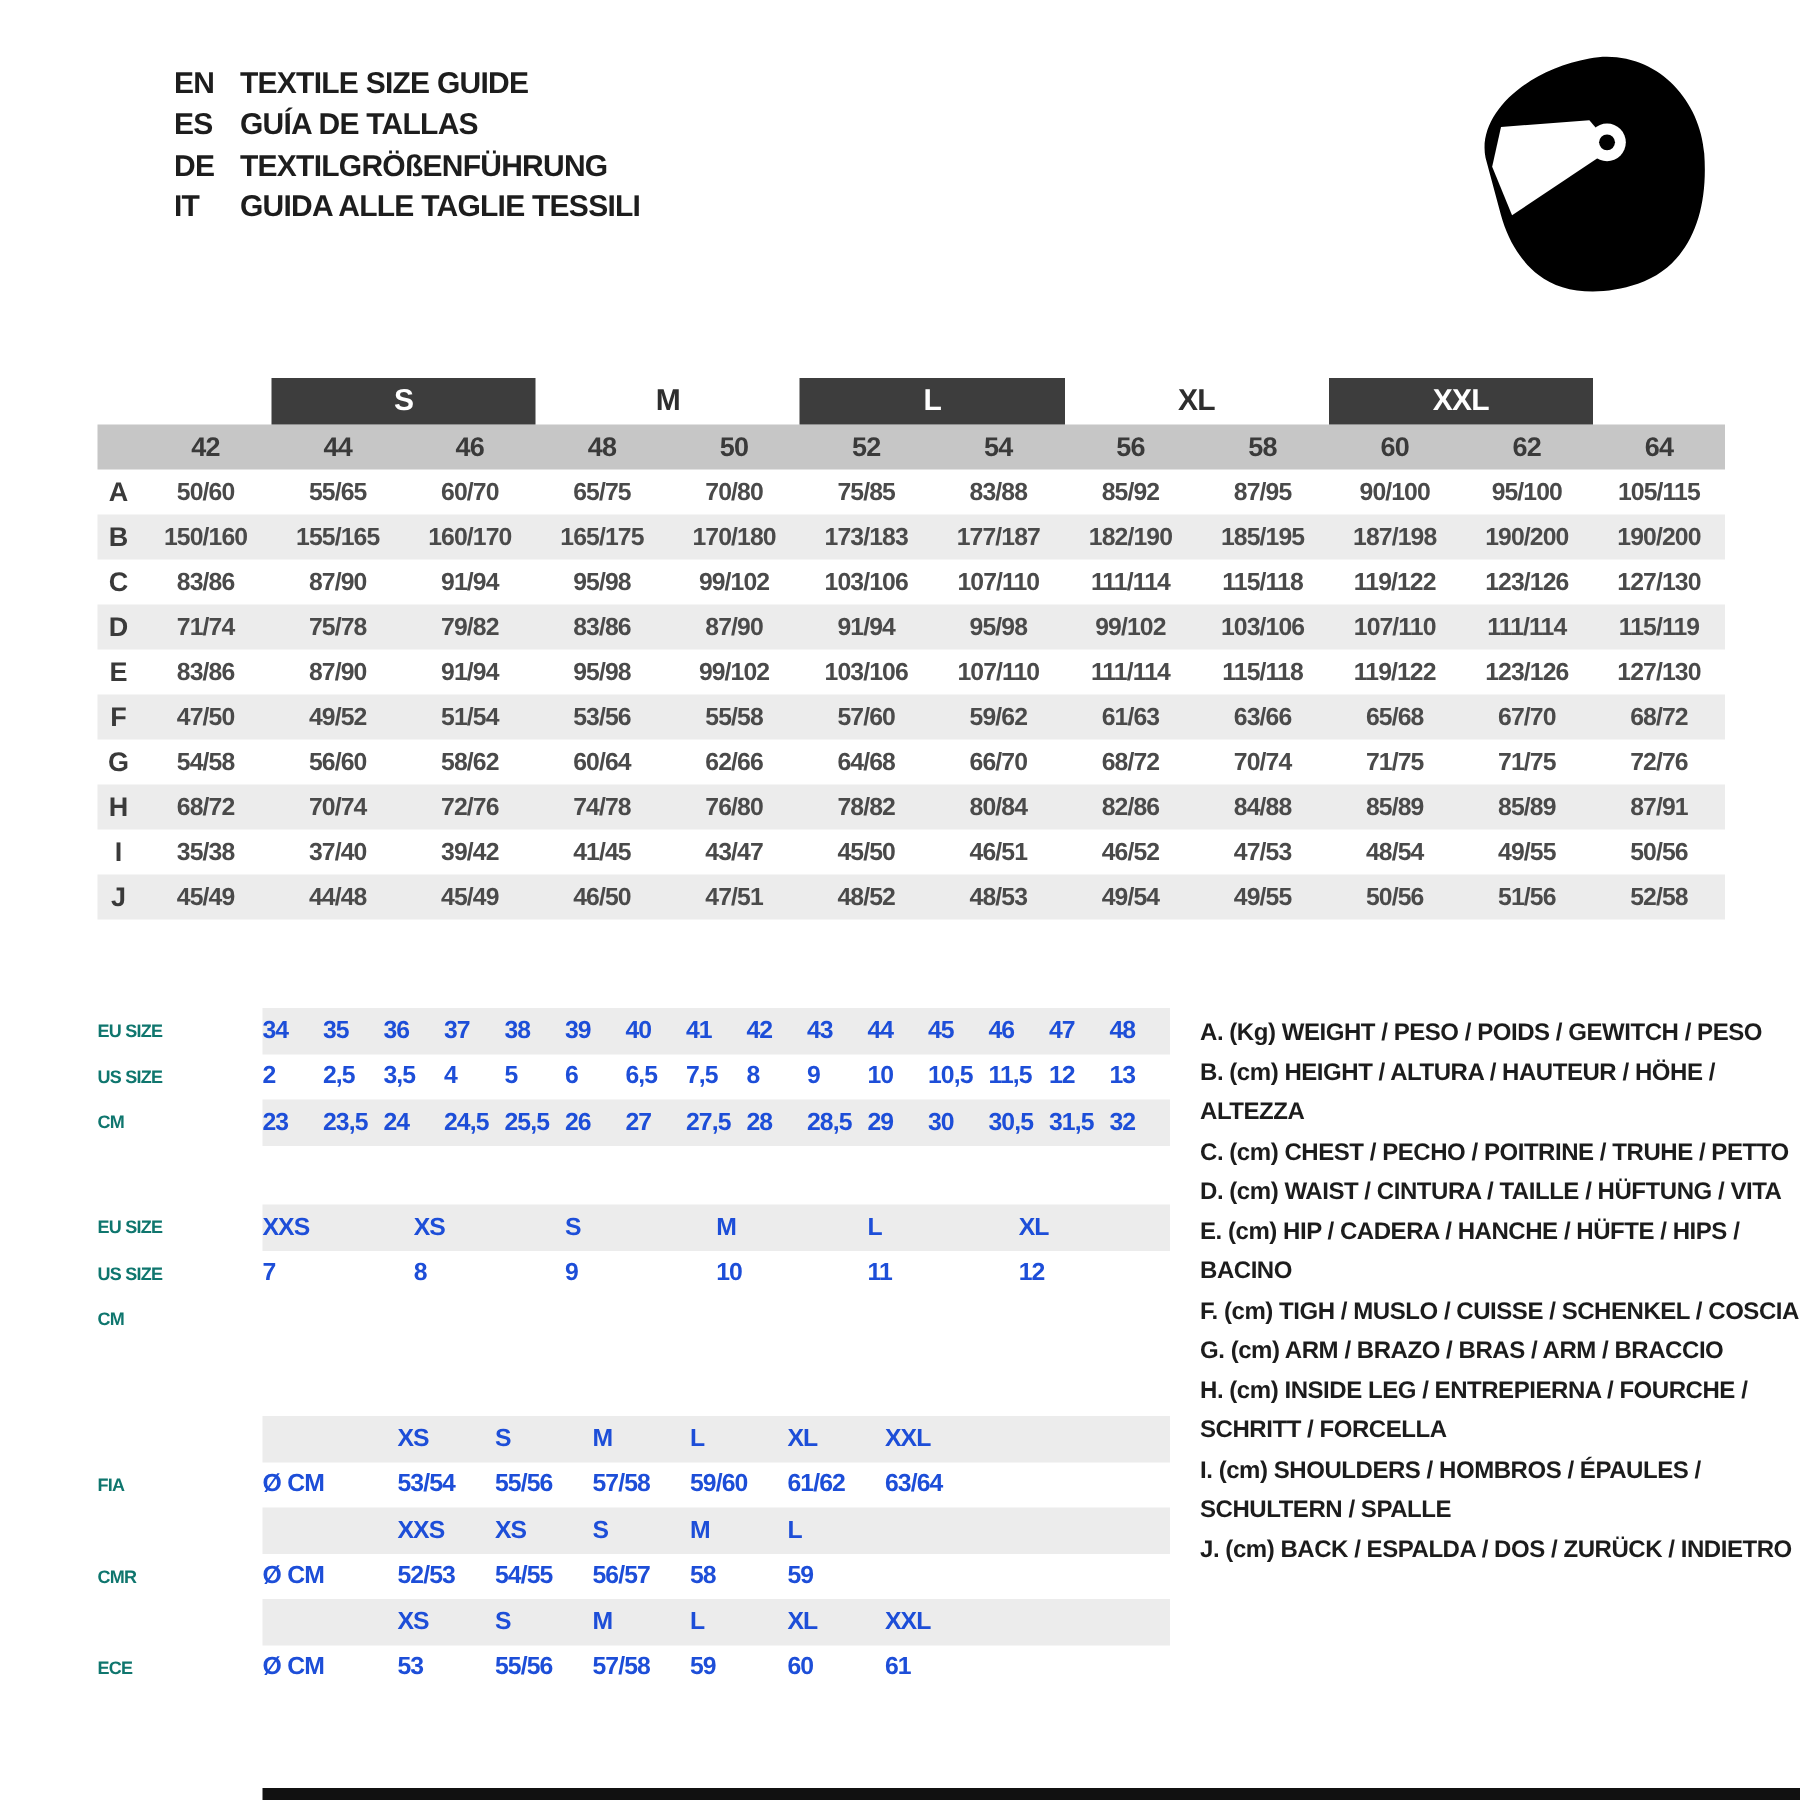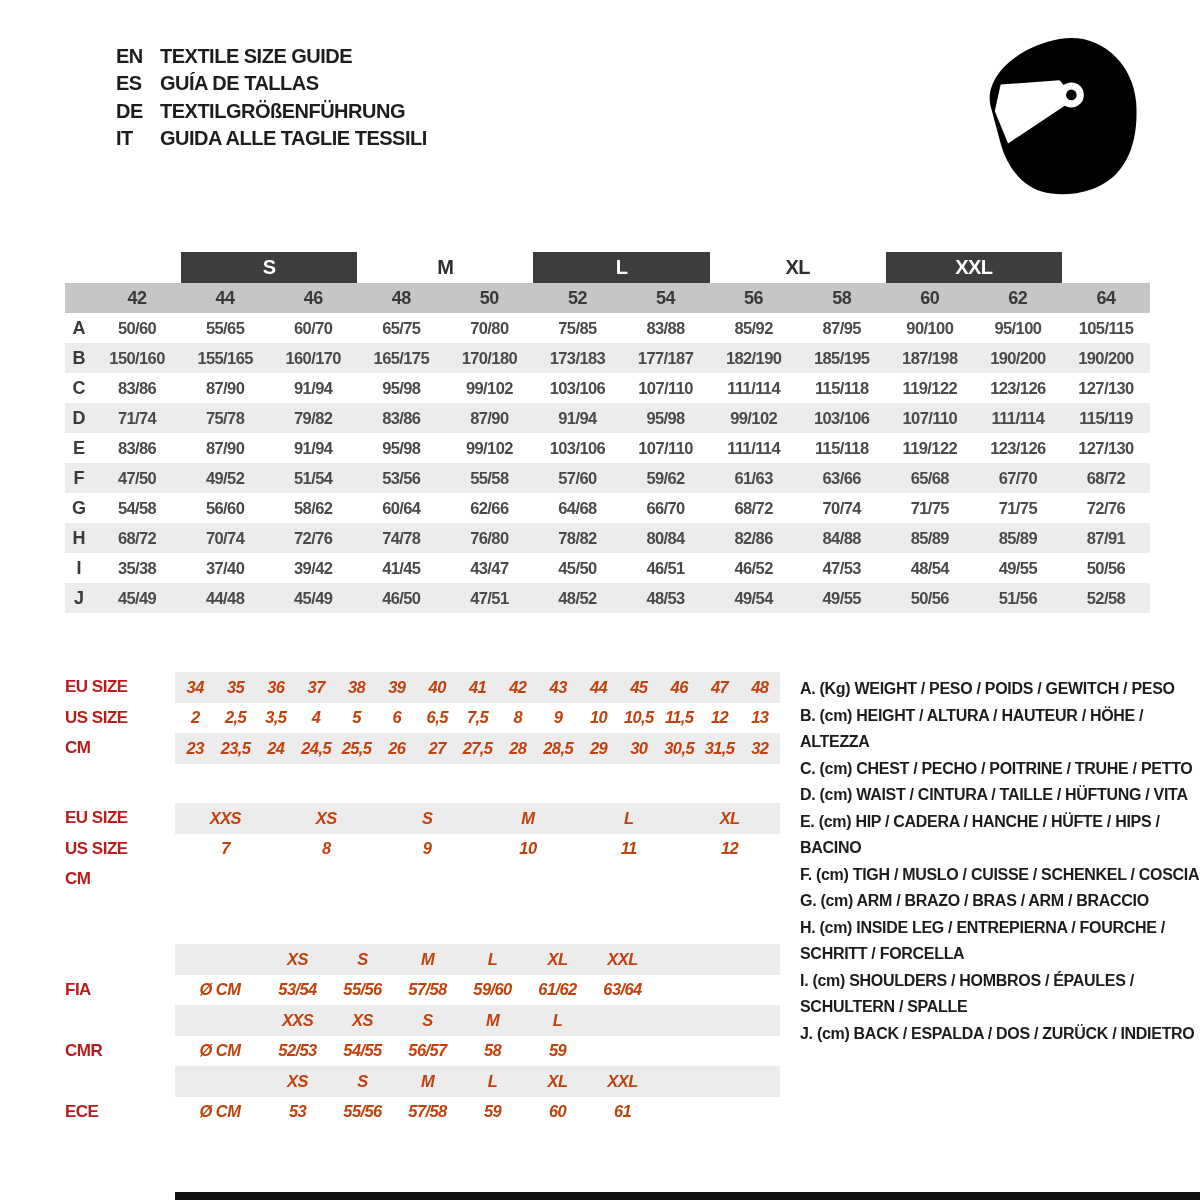--- a/index.html
+++ b/index.html
@@ -36,23 +36,23 @@
 
   
   .mini { position:absolute; left:65px; width:715px; }
   .mini.shoes  { top:672px; }
   .mini.gloves { top:803px; }
   .mini.helmet { top:944px; }
   .mini-grid-row { display:grid; grid-template-columns:110px 1fr; }
   .mini-title { background:#3d3d3d; color:#fff; height:31px; display:flex; align-items:center;
                 padding-left:9px; font-size:18.5px; letter-spacing:-0.4px; }
   .mini-row { height:30.5px; }
-  .mini-label { display:flex; align-items:center; font-size:17px; color:#b91c1c; letter-spacing:-0.5px; }
-  .mini-cells { display:grid; align-items:center; text-align:center;
-                font-size:16.5px; color:#c2410c; letter-spacing:-0.6px; height:100%;font-style:italic; }
+  .mini-label { display:flex; align-items:center; font-size:12px; color:#0f766e; letter-spacing:-0.5px; }
+  .mini-cells { display:grid; align-items:center; text-align:left;
+                font-size:16.5px; color:#1d4ed8; letter-spacing:-0.6px; height:100%; }
   .mini-cells.shaded { background:#ececec; }
   .unit { letter-spacing:-0.5px; }
 
   
   .legend { position:absolute; left:800px; top:676px; width:402px; }
   .legend-item { font-size:16px; line-height:26.5px; color:#1c1c1c; letter-spacing:-0.3px; }
 
   
   .bottom-bar { position:absolute; left:175px; bottom:0; width:1025px; height:8px; background:#111; }
 </style>

